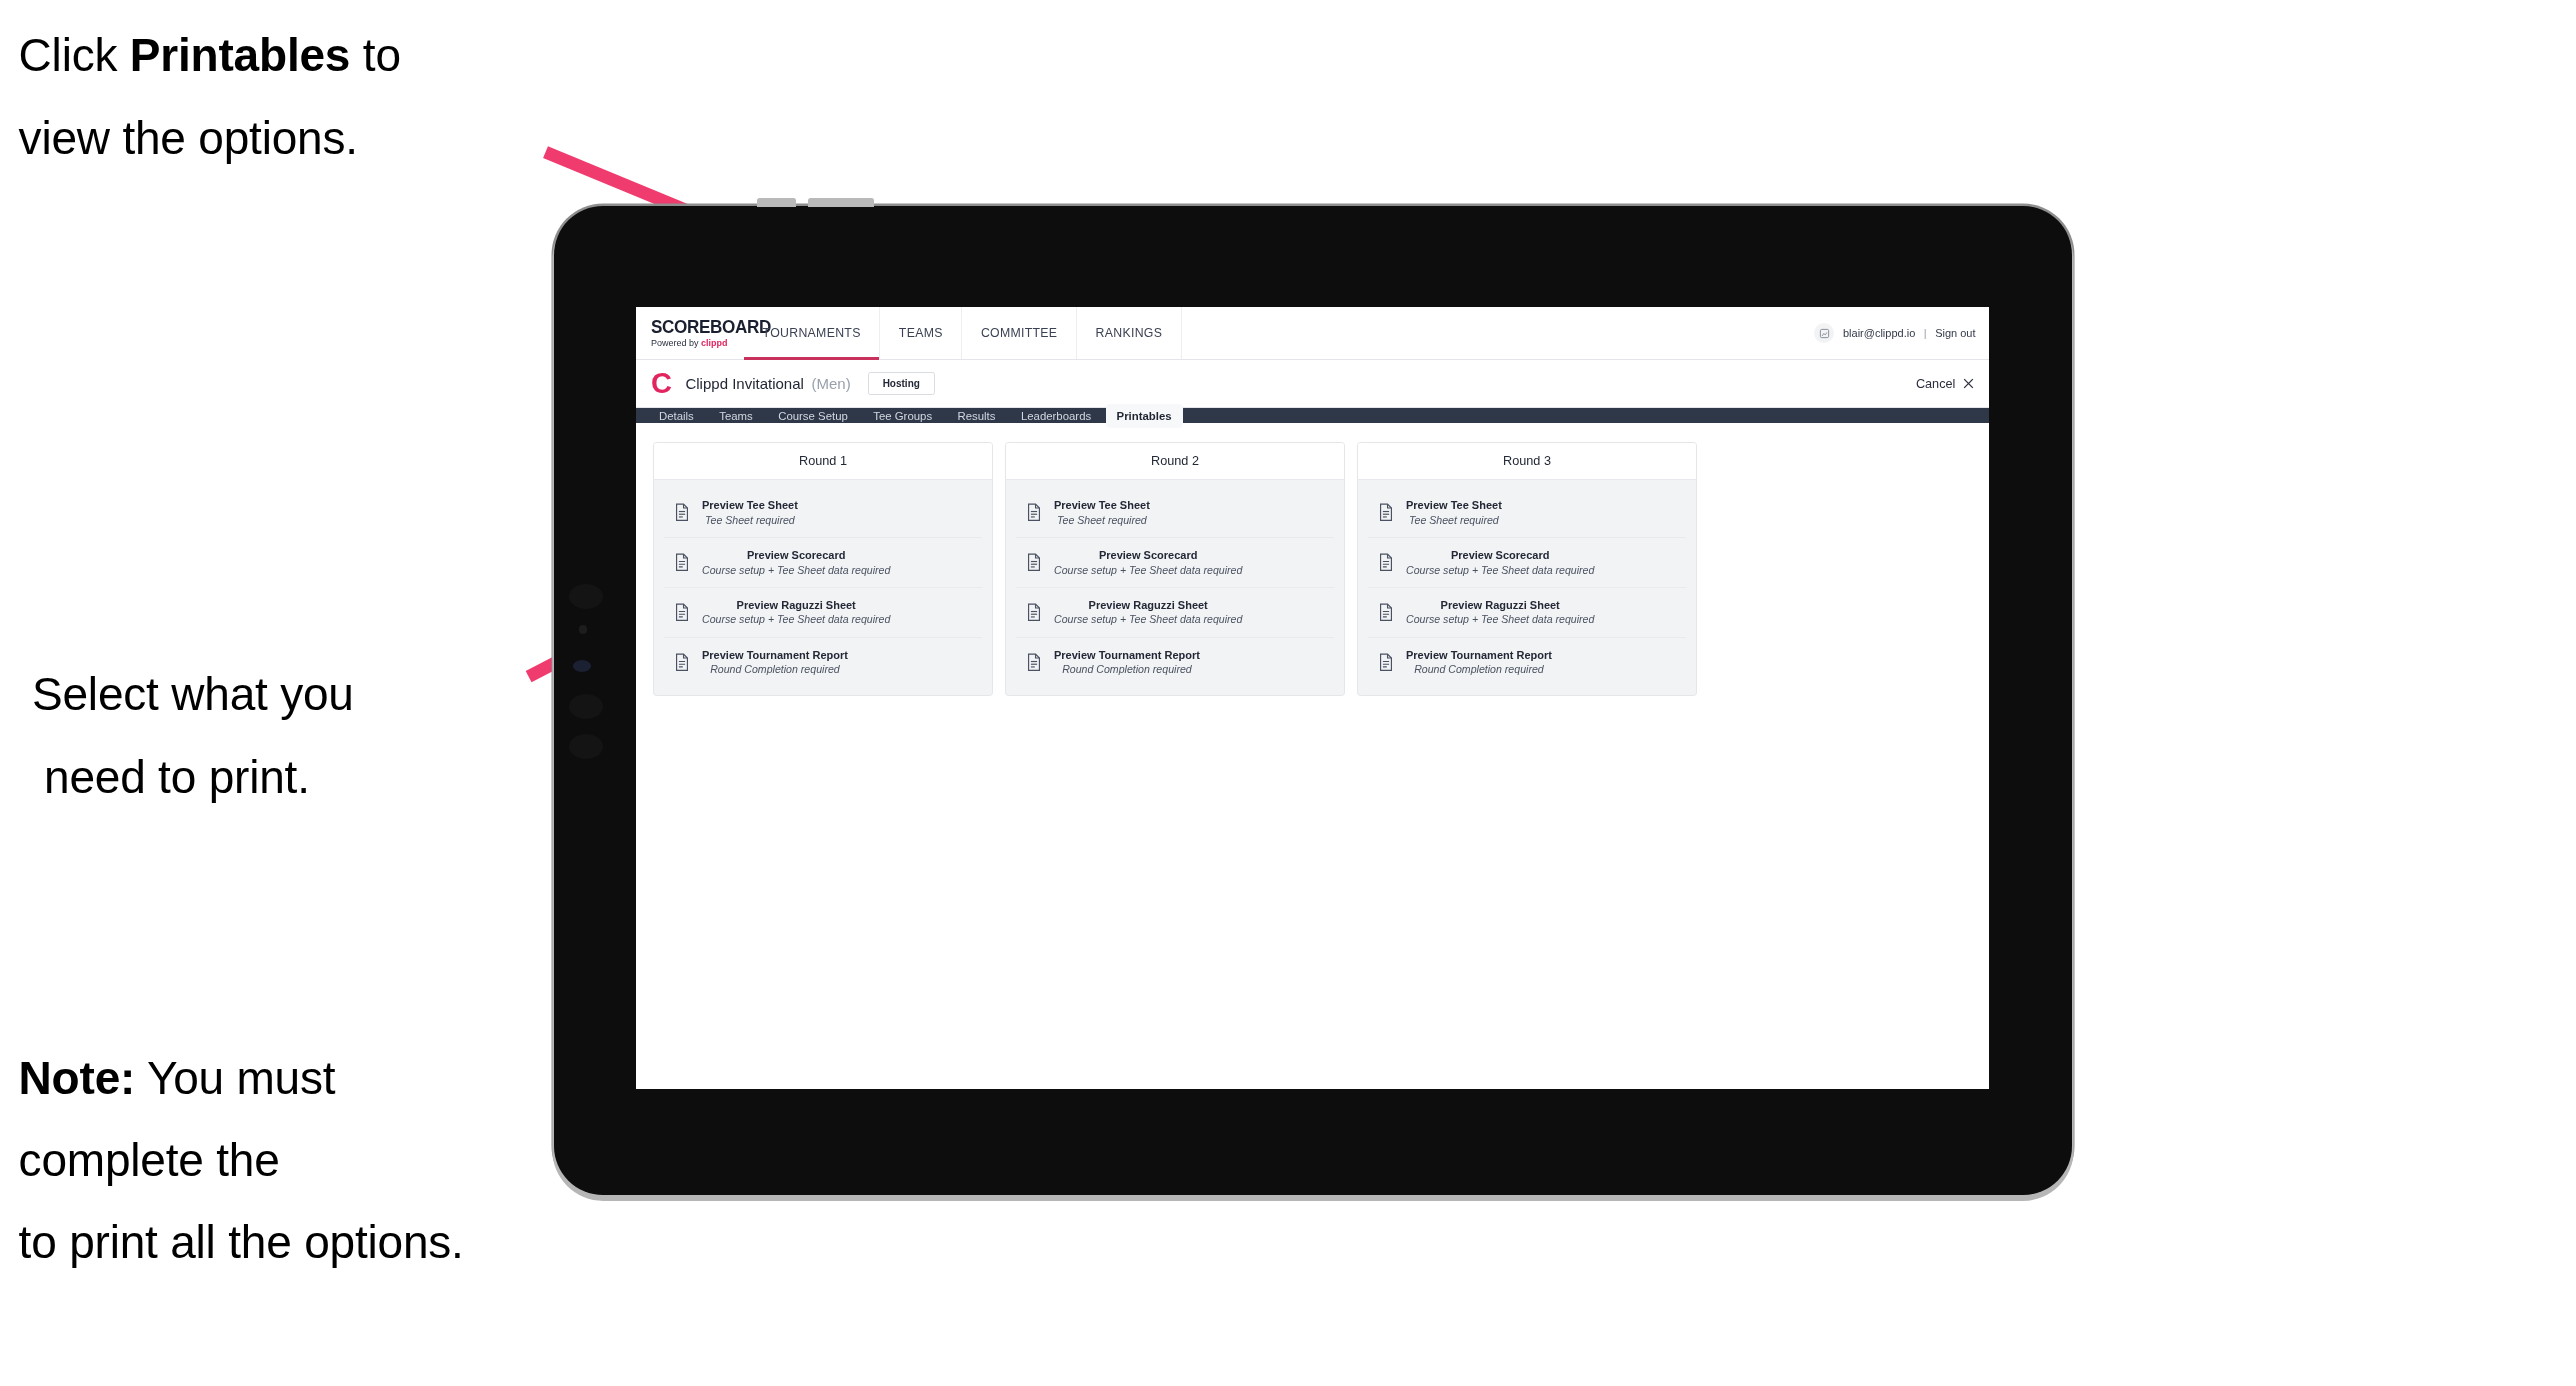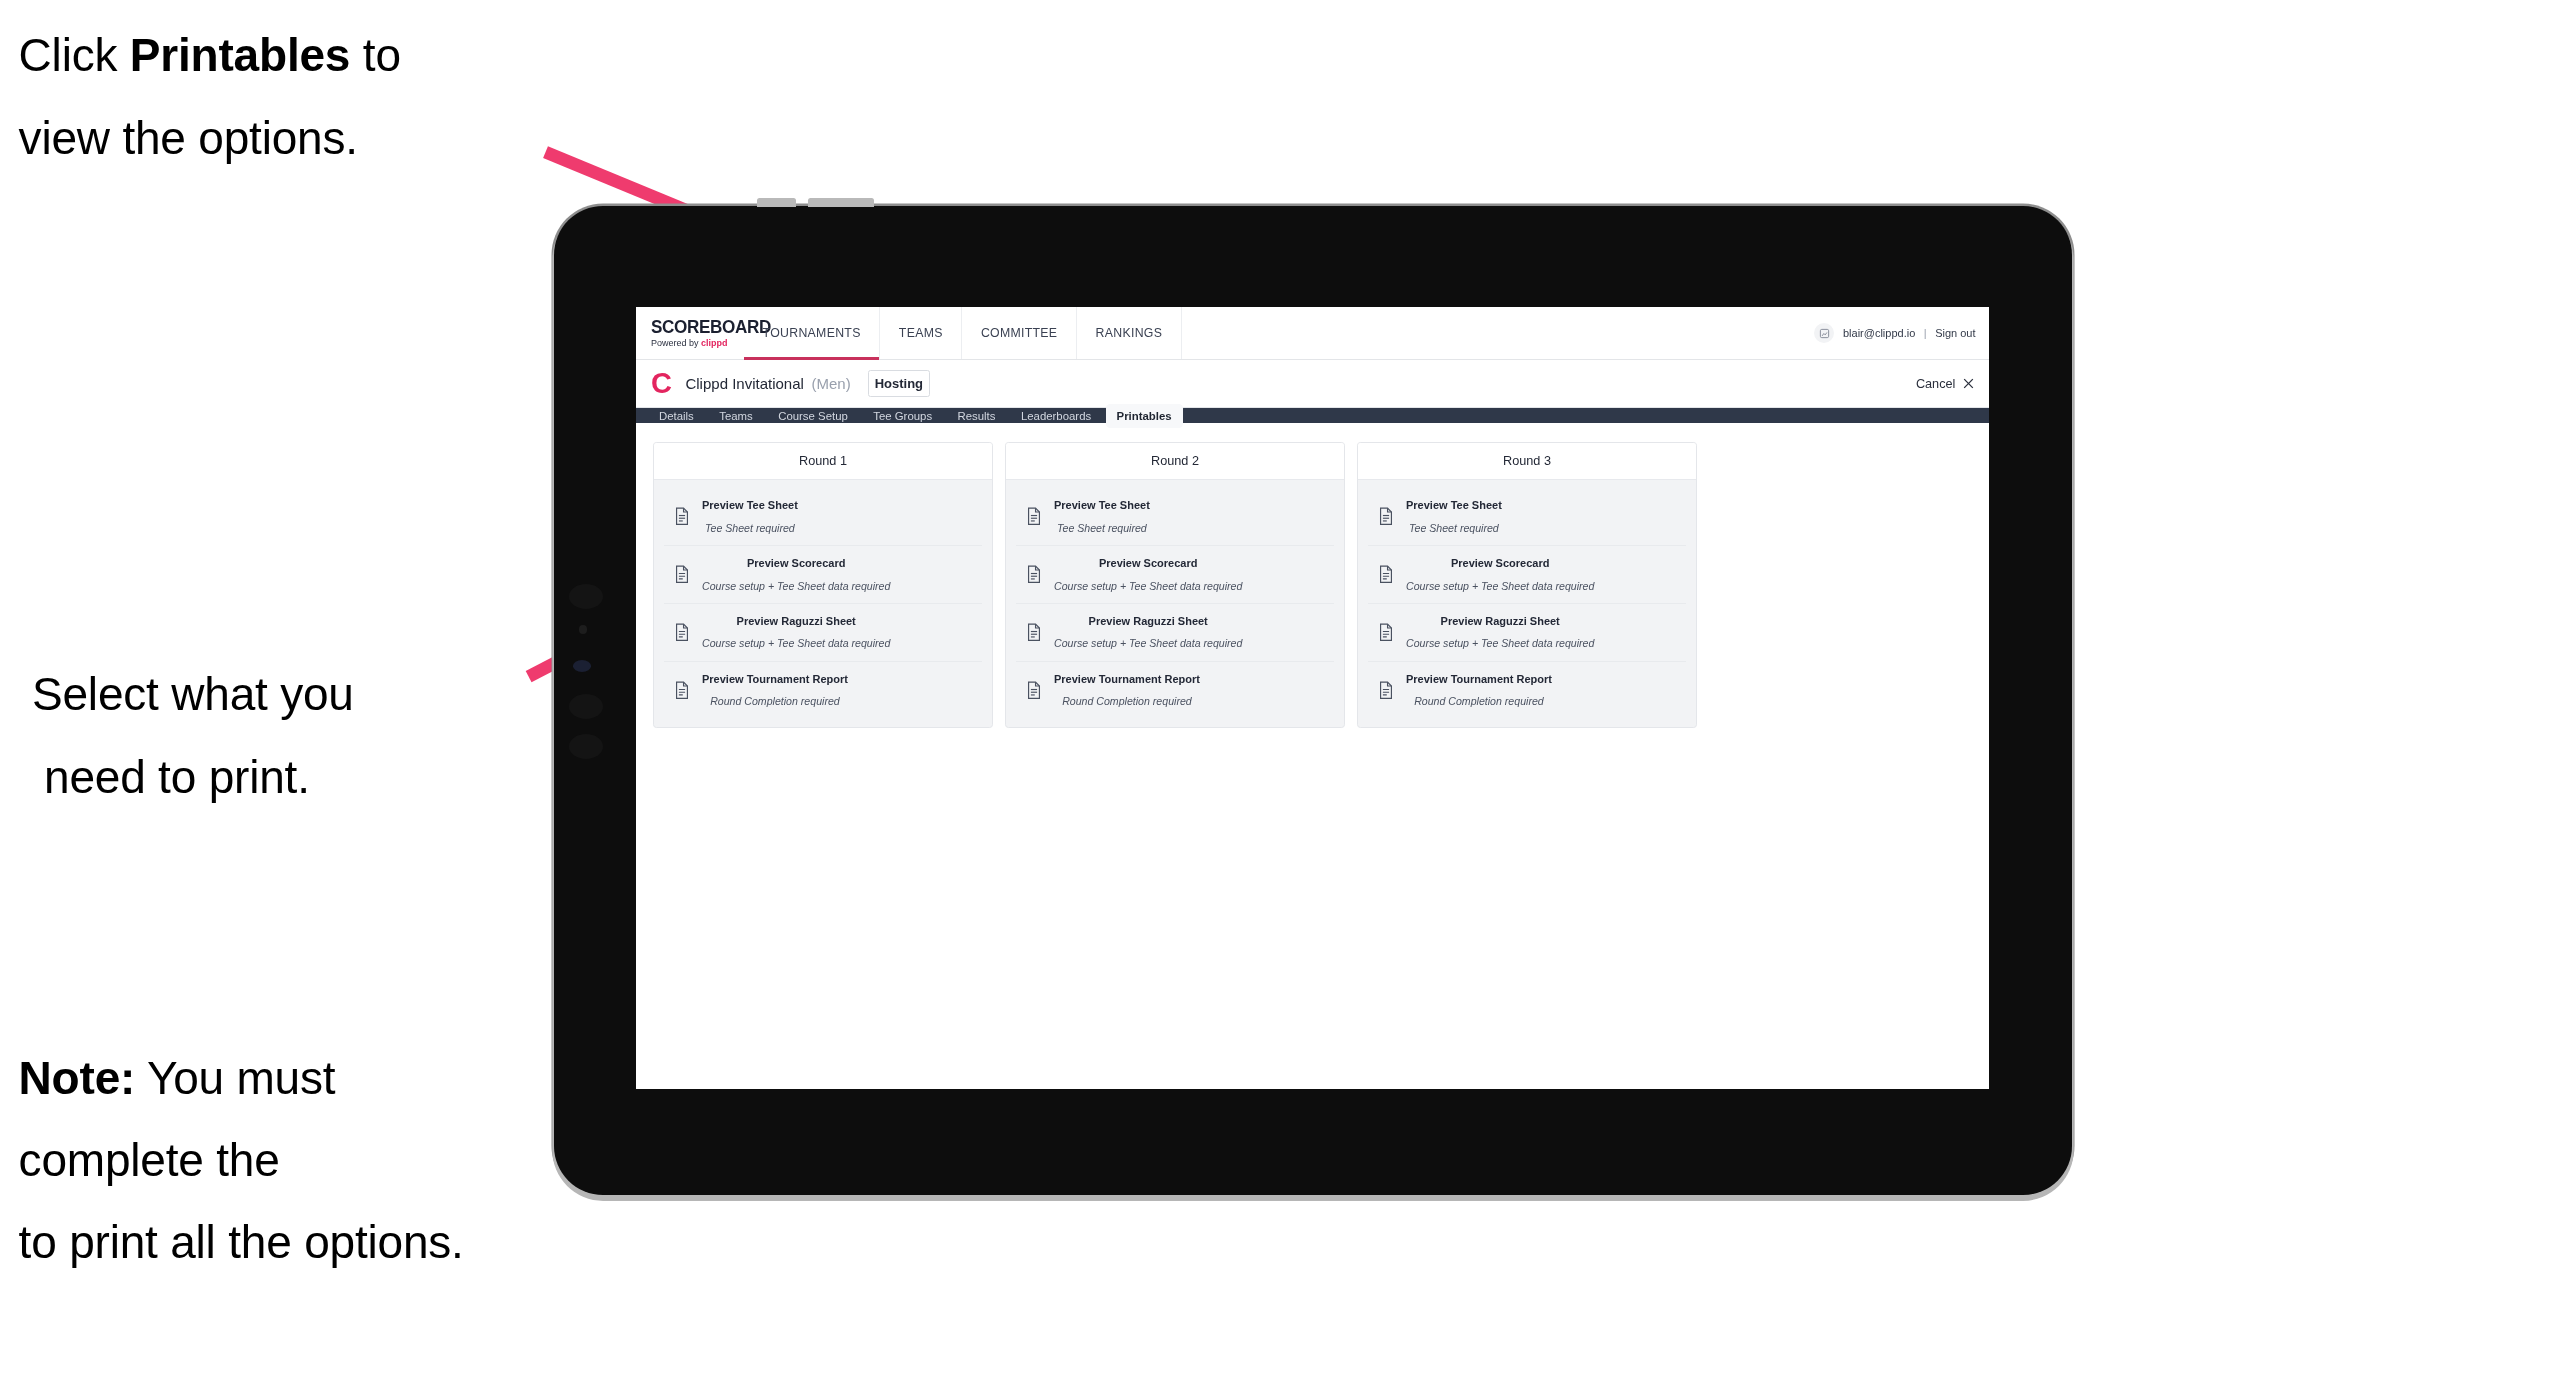--- a/index.html
+++ b/index.html
@@ -226,22 +226,22 @@
   }
   #tour-gender {
     font-size: 15px;
     color: #99a0ad;
     margin-left: 7.6px;
   }
   #hosting-badge {
     margin-left: 17px;
     border: 0.8px solid #d9dce1;
     border-radius: 2.5px;
-    padding: 5px 6px;
-    font-size: 13px;
+    padding: 5px 14px;
+    font-size: 10px;
     font-weight: 700;
     color: #232836;
     background: #fff;
     cursor: pointer;
   }
   #cancel-btn {
     margin-left: auto;
     display: flex;
     align-items: center;
     gap: 7.6px;
@@ -300,21 +300,21 @@
   .print-item {
     display: flex;
     align-items: center;
     gap: 12px;
     padding: 11px 10px;
     border-bottom: 0.8px solid #e8eaed;
     cursor: pointer;
   }
   .print-item:last-child { border-bottom: none; }
   .doc-icon { flex: 0 0 auto; }
-  .print-text { display: flex; flex-direction: column; gap: 10px; }
+  .print-text { display: flex; flex-direction: column; gap: 2px; }
   .print-title {
     font-size: 11px;
     font-weight: 700;
     color: #232836;
     line-height: 1.15;
   }
   .print-sub {
     font-size: 10.6px;
     font-style: italic;
     color: #4a5160;

